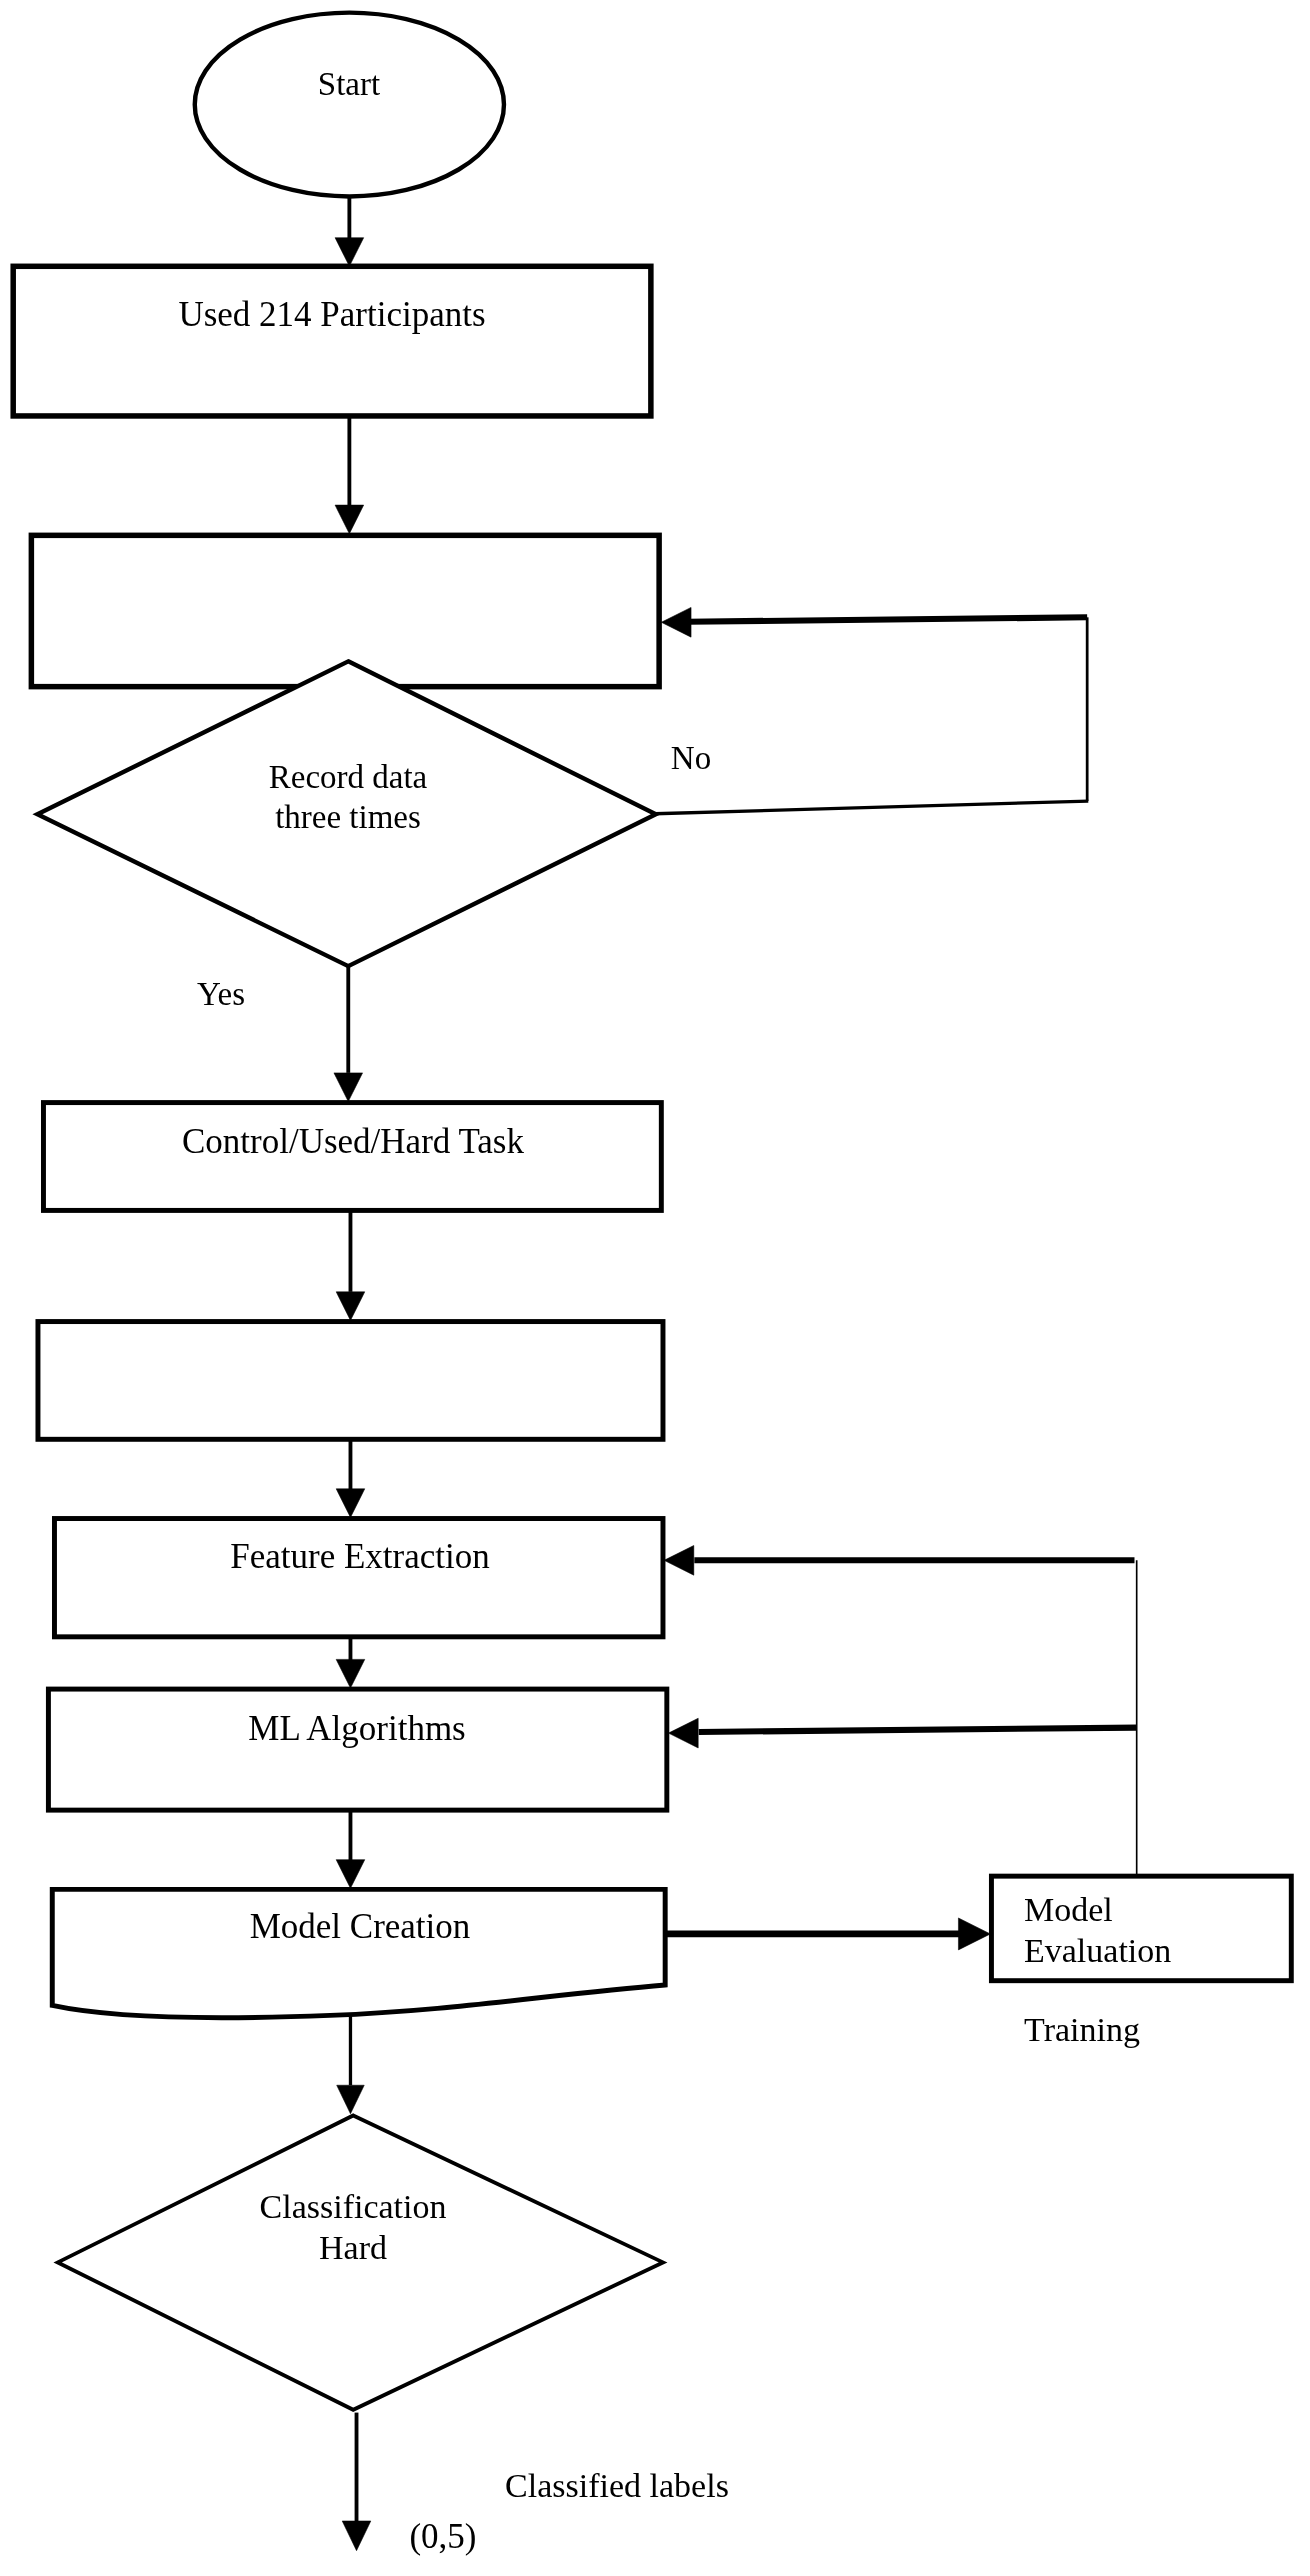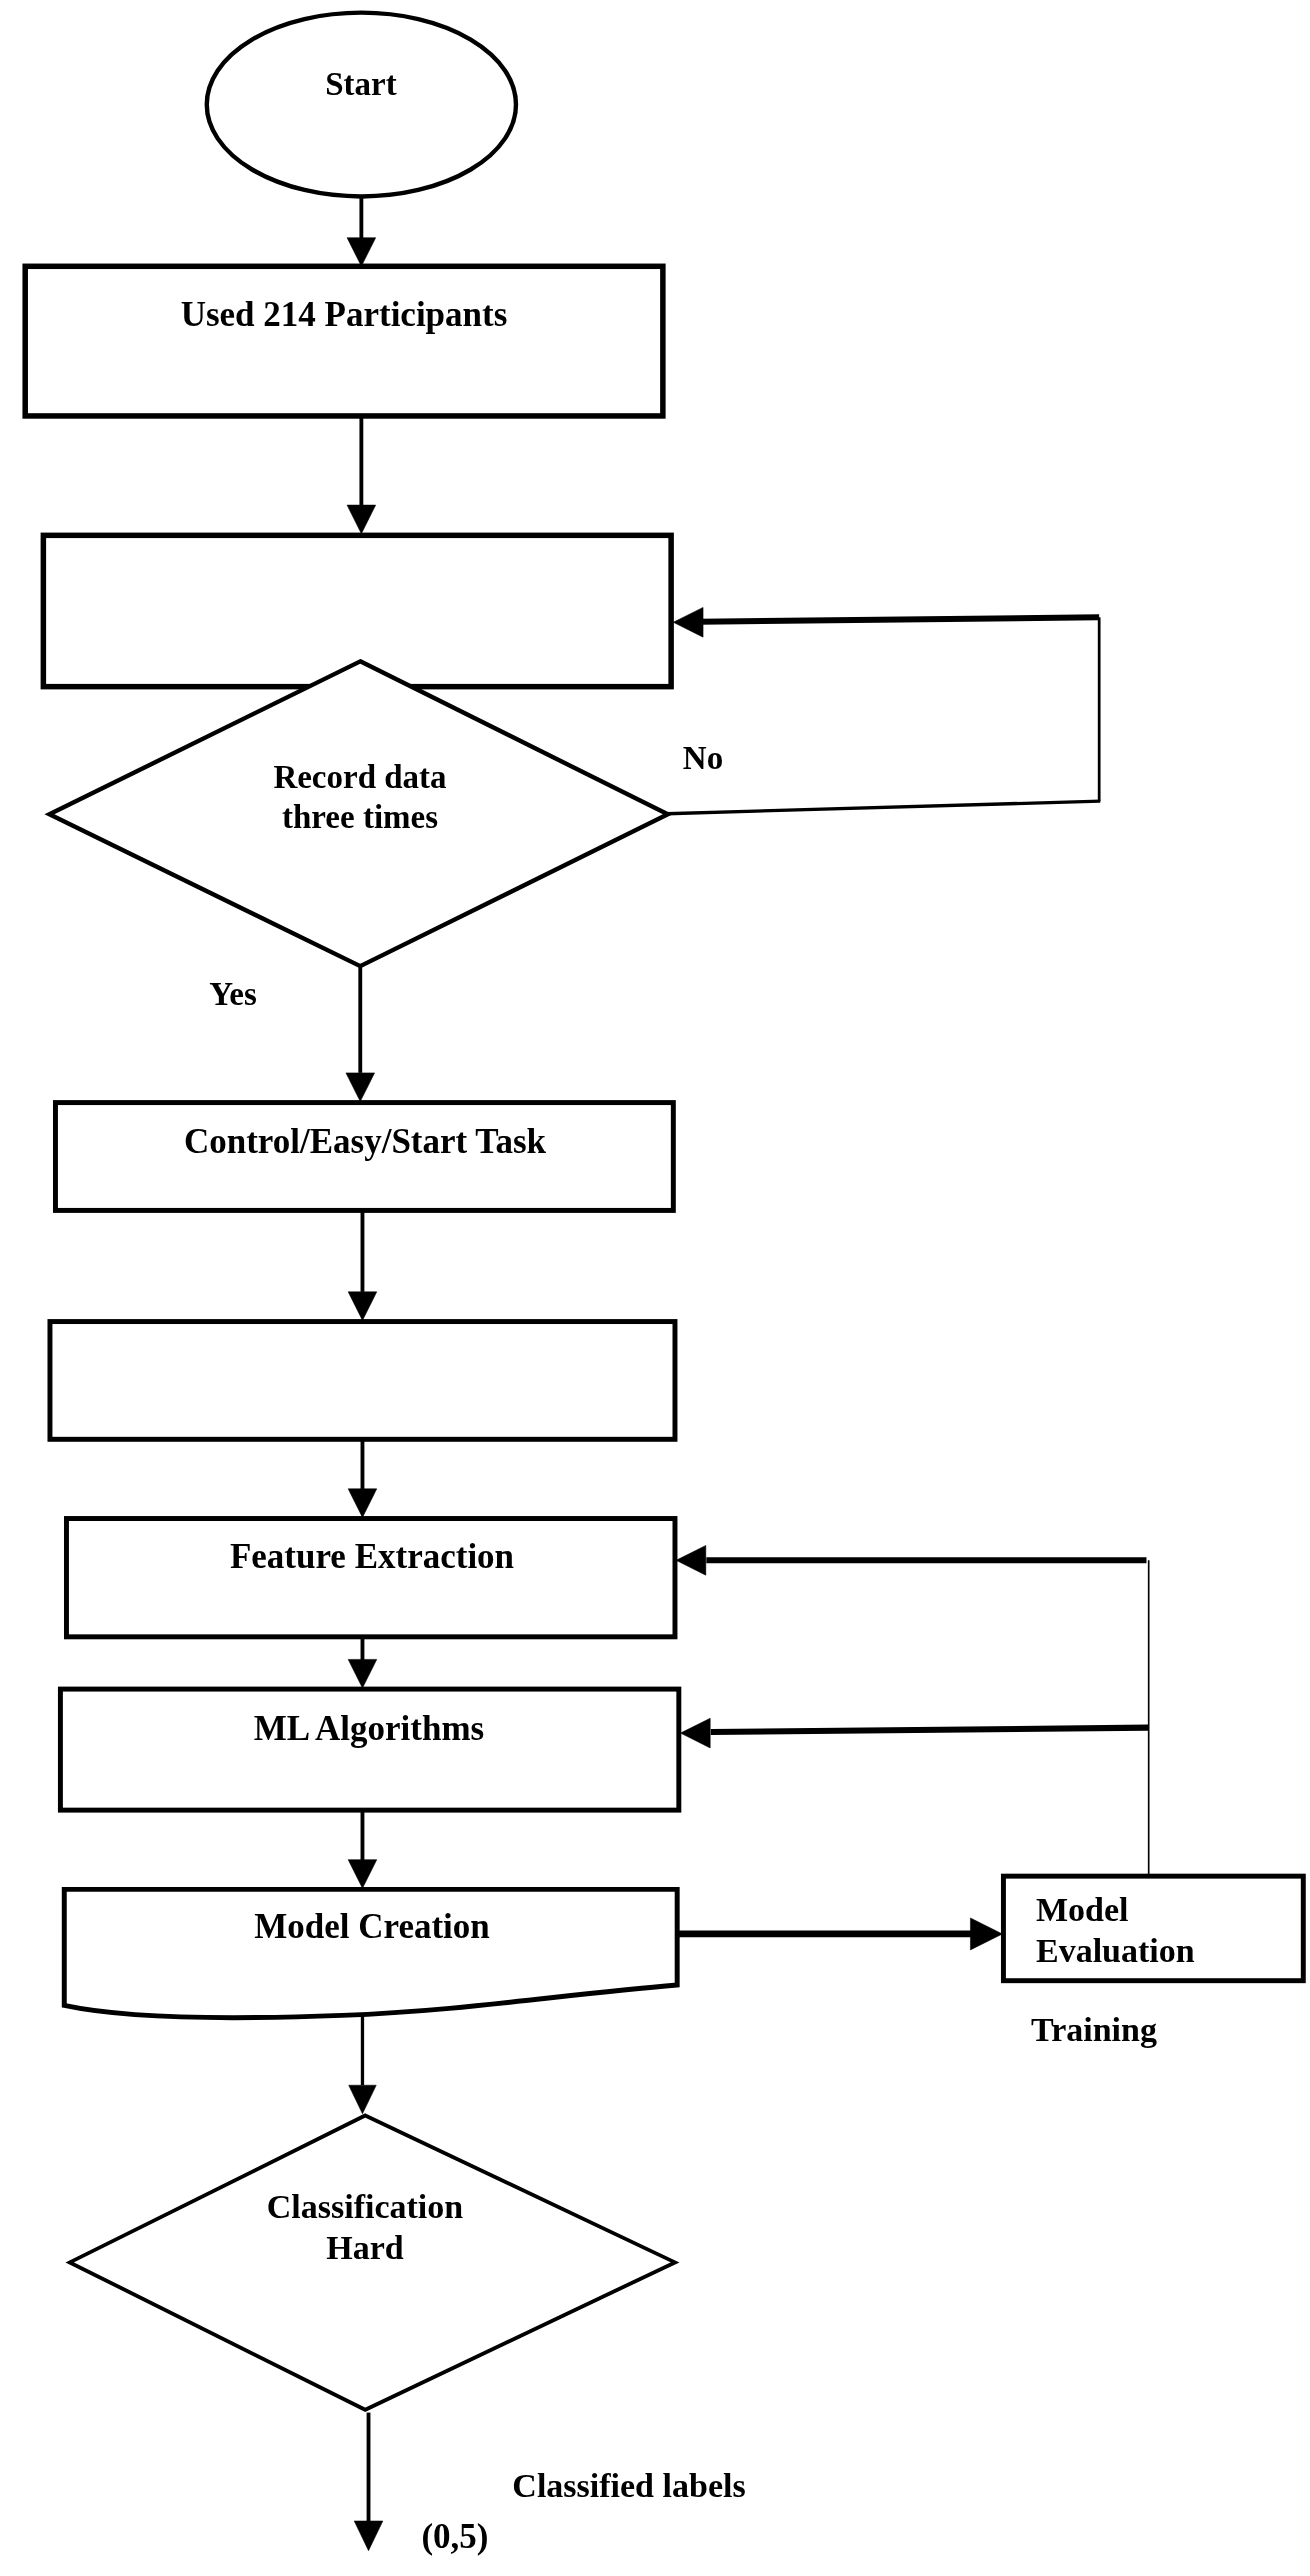--- a/index.html
+++ b/index.html
@@ -9,24 +9,23 @@
   }
   body {
     width: 1310px;
     height: 2576px;
     position: relative;
     font-family: "Liberation Serif", "DejaVu Serif", serif;
     color: #000000;
   }
   #canvas {
     position: absolute;
-    left: 12px; top: 0;
+    left: 0; top: 0;
     width: 1072px;
     height: 2576px;
-    font-weight: bold;
   }
   svg.diagram {
     position: absolute;
     left: 0; top: 0;
   }
   .lbl {
     position: absolute;
     transform: translate(-50%, -50%);
     text-align: center;
     white-space: pre-line;
@@ -124,21 +123,21 @@
   <div class="lbl" style="left:332px; top:315px;">Used 214 Participants</div>
 
 
   <div class="lbl small" style="left:348px; top:797px;">Record data
 three times</div>
 
   <div class="lbl small" style="left:691px; top:758px;">No</div>
 
   <div class="lbl small" style="left:221px; top:994px;">Yes</div>
 
-  <div class="lbl" style="left:353px; top:1142px;">Control/Easy/Start Task</div>
+  <div class="lbl" style="left:353px; top:1142px;">Control/Used/Hard Task</div>
 
 
   <div class="lbl" style="left:360px; top:1557px;">Feature Extraction</div>
 
   <div class="lbl" style="left:357px; top:1729px;">ML Algorithms</div>
 
   <div class="lbl" style="left:360px; top:1927px;">Model Creation</div>
 
   <div class="lbl mid leftalign" style="left:1024px; top:1930px;">Model
 Evaluation</div>

